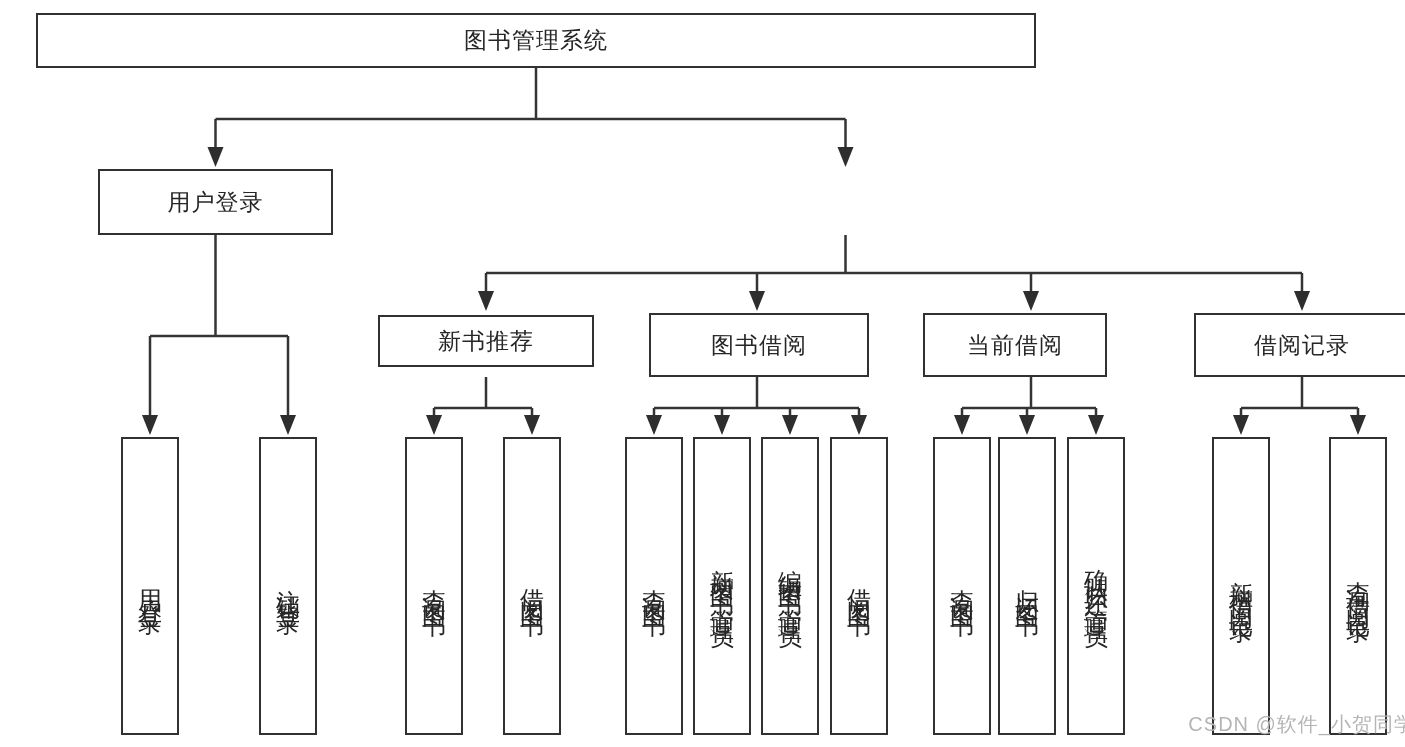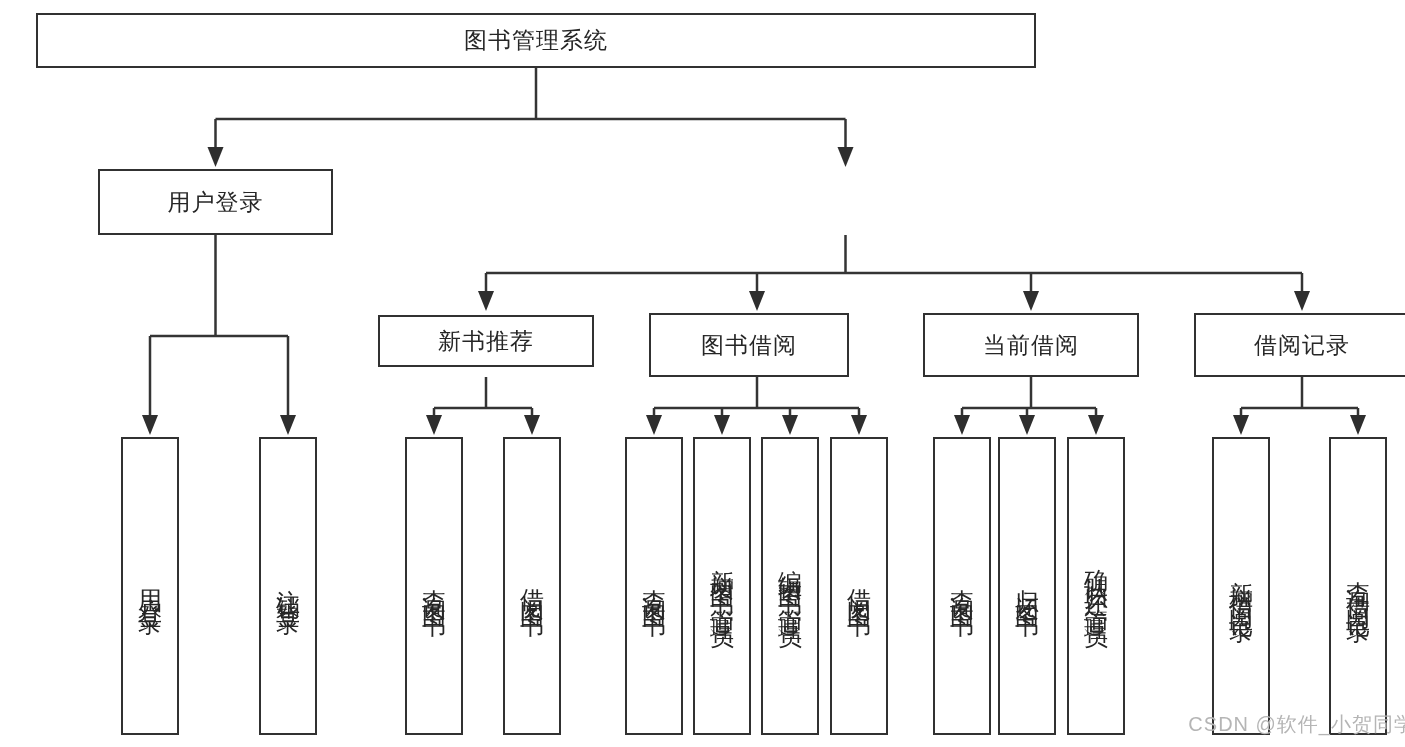--- a/index.html
+++ b/index.html
@@ -117,24 +117,24 @@
     <span>图书管理系统</span>
   </div>
 
   <div class="node hbox" style="left:82px; top:169px; width:235px; height:66px;">
     <span>用户登录</span>
   </div>
 
   <div class="node hbox" style="left:362px; top:315px; width:216px; height:52px;">
     <span>新书推荐</span>
   </div>
-  <div class="node hbox" style="left:633px; top:313px; width:200px; height:64px;">
+  <div class="node hbox" style="left:633px; top:313px; width:220px; height:64px;">
     <span>图书借阅</span>
   </div>
-  <div class="node hbox" style="left:907px; top:313px; width:216px; height:64px;text-align:right;">
+  <div class="node hbox" style="left:907px; top:313px; width:184px; height:64px;text-align:right;">
     <span>当前借阅</span>
   </div>
   <div class="node hbox" style="left:1178px; top:313px; width:216px; height:64px;">
     <span>借阅记录</span>
   </div>
 
   <div class="node vbox" style="left:105px;">
     <span class="vlabel">用户登录</span>
   </div>
   <div class="node vbox" style="left:243px;">

